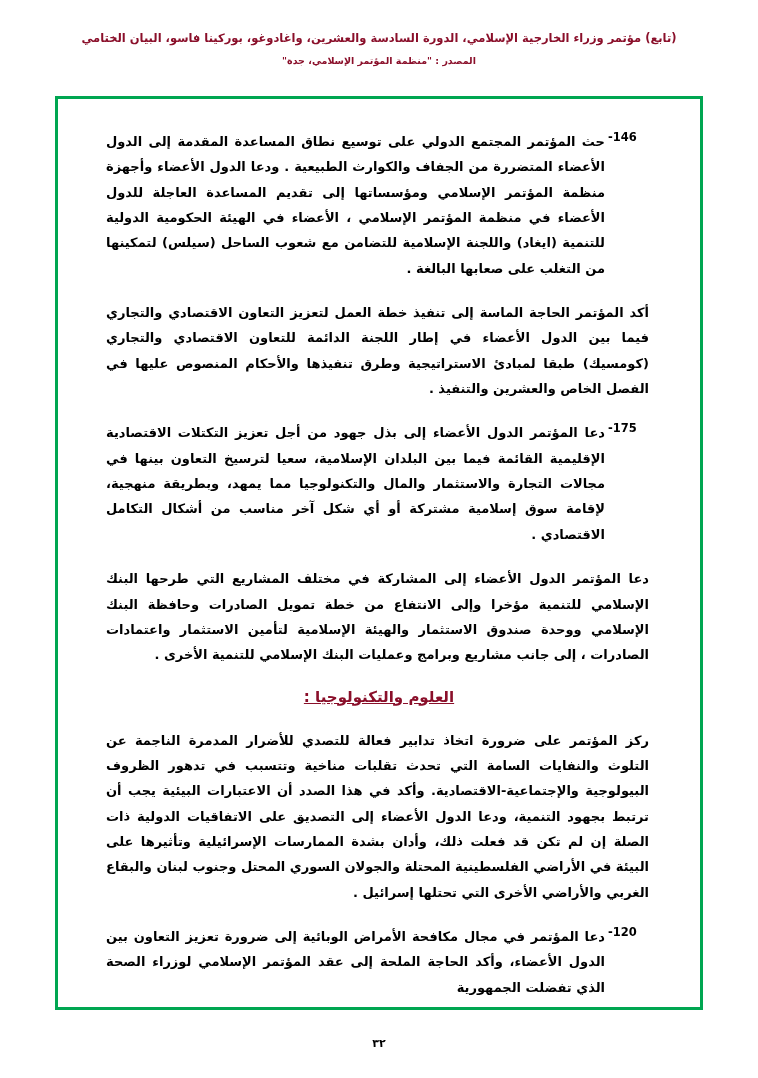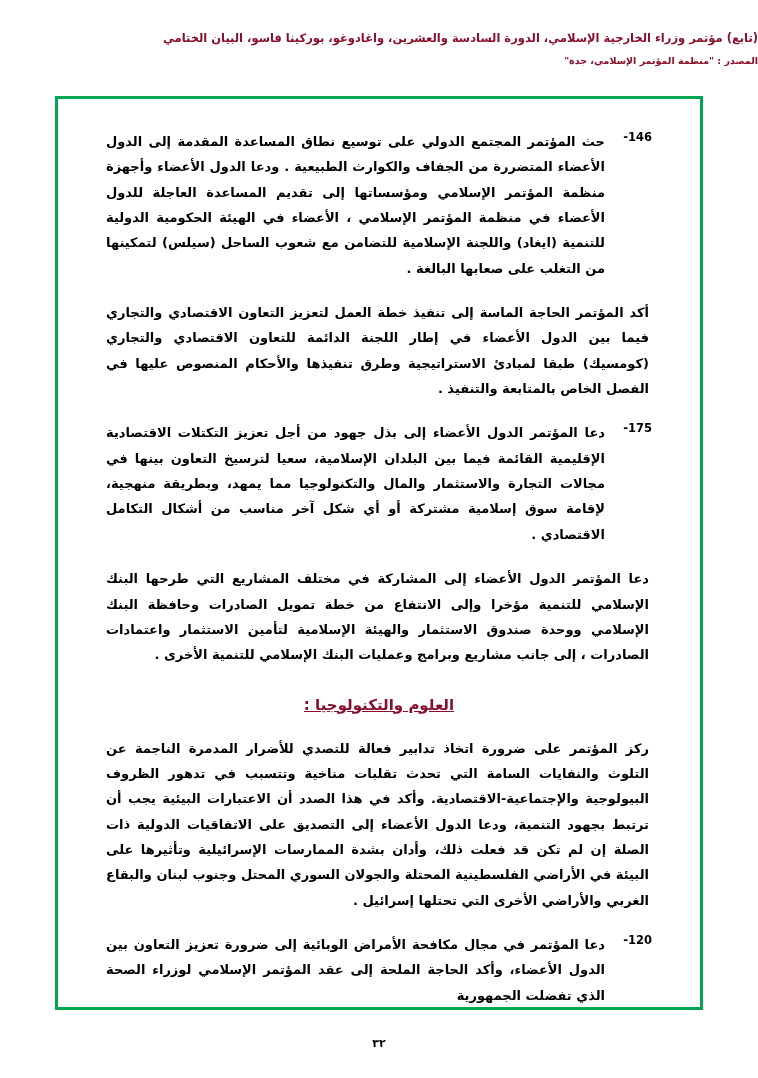--- a/index.html
+++ b/index.html
@@ -15,20 +15,21 @@
     position: relative;
     overflow: hidden;
   }
   .page {
     width: 758px;
     height: 1078px;
     position: relative;
     box-sizing: border-box;
   }
   .header {
+    text-align: center;
     padding-top: 30px;
   }
   .header-title {
     font-size: 11.5px;
     font-weight: bold;
     color: #8a0f2a;
     letter-spacing: 0;
     line-height: 1.5;
     direction: rtl;
   }
@@ -60,41 +61,41 @@
     display: flex;
     flex-direction: row;
     margin-bottom: 19px;
     direction: rtl;
   }
   .para-num {
     flex: 0 0 auto;
     width: 44px;
     font-size: 11.5px;
     font-weight: bold;
-    text-align: right;
+    text-align: left;
     padding-top: 1px;
     white-space: nowrap;
     letter-spacing: 0;
   }
   .para-text {
     flex: 1 1 auto;
     font-size: 13px;
     font-weight: bold;
     line-height: 1.95;
     text-align: justify;
     text-justify: inter-word;
     direction: rtl;
     padding-right: 3px;
   }
   .section-heading {
     text-align: center;
     font-size: 15px;
     font-weight: bold;
     color: #8a0f2a;
-    margin: 28px 0 22px 0;
+    margin: 20px 0 22px 0;
     text-decoration: underline;
     direction: rtl;
   }
   .page-number {
     position: absolute;
     bottom: 28px;
     left: 0;
     right: 0;
     text-align: center;
     font-size: 11px;
@@ -114,21 +115,21 @@
 
   <div class="frame">
     <div class="frame-inner">
 
       <div class="para">
         <div class="para-num">146-</div>
         <div class="para-text">حث المؤتمر المجتمع الدولي على توسيع نطاق المساعدة المقدمة إلى الدول الأعضاء المتضررة من الجفاف والكوارث الطبيعية . ودعا الدول الأعضاء وأجهزة منظمة المؤتمر الإسلامي ومؤسساتها إلى تقديم المساعدة العاجلة للدول الأعضاء في منظمة المؤتمر الإسلامي ، الأعضاء في الهيئة الحكومية الدولية للتنمية (ايغاد) واللجنة الإسلامية   للتضامن مع شعوب الساحل (سيلس) لتمكينها من التغلب على صعابها البالغة .</div>
       </div>
 
       <div class="para">
-        <div class="para-text">أكد المؤتمر الحاجة الماسة إلى تنفيذ خطة العمل لتعزيز التعاون الاقتصادي والتجاري فيما بين الدول الأعضاء في إطار اللجنة الدائمة للتعاون الاقتصادي والتجاري (كومسيك) طبقا لمبادئ الاستراتيجية وطرق تنفيذها والأحكام المنصوص عليها في الفصل الخاص بالمتابعة والتنفيذ .</div>
+        <div class="para-text">أكد المؤتمر الحاجة الماسة إلى تنفيذ خطة العمل لتعزيز التعاون الاقتصادي والتجاري فيما بين الدول الأعضاء في إطار اللجنة الدائمة للتعاون الاقتصادي والتجاري (كومسيك) طبقا لمبادئ الاستراتيجية وطرق تنفيذها والأحكام المنصوص عليها في الفصل الخاص والعشرين والتنفيذ .</div>
       </div>
 
       <div class="para">
         <div class="para-num">175-</div>
         <div class="para-text">دعا المؤتمر الدول الأعضاء إلى بذل جهود من أجل تعزيز التكتلات الاقتصادية الإقليمية القائمة فيما بين البلدان الإسلامية، سعيا لترسيخ التعاون بينها في مجالات التجارة والاستثمار والمال والتكنولوجيا مما يمهد، وبطريقة منهجية، لإقامة سوق إسلامية مشتركة أو أي شكل آخر مناسب من أشكال التكامل الاقتصادي .</div>
       </div>
 
       <div class="para">
         <div class="para-text">دعا المؤتمر الدول الأعضاء إلى المشاركة في مختلف المشاريع التي طرحها البنك الإسلامي للتنمية مؤخرا وإلى الانتفاع من خطة تمويل الصادرات وحافظة البنك الإسلامي ووحدة صندوق الاستثمار والهيئة الإسلامية لتأمين الاستثمار واعتمادات الصادرات ، إلى جانب مشاريع وبرامج وعمليات البنك الإسلامي للتنمية الأخرى .</div>
       </div>

